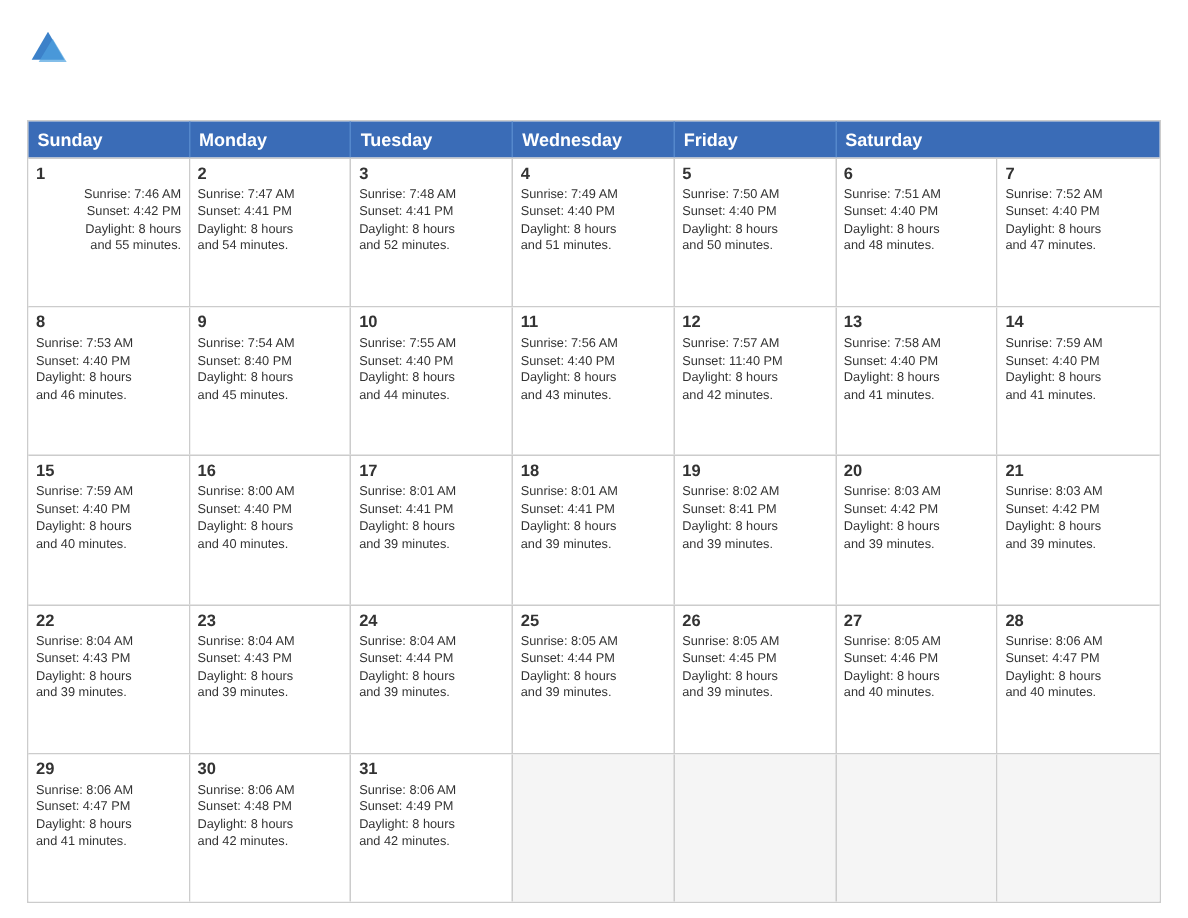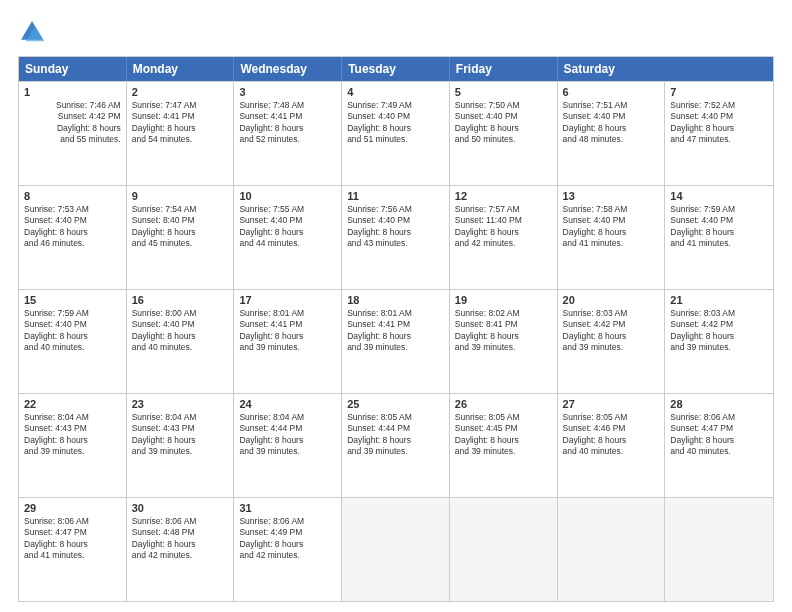--- a/index.html
+++ b/index.html
@@ -9,20 +9,21 @@
       width: 792px;
       height: 612px;
       overflow: hidden;
     }
     .page {
       width: 792px;
       height: 612px;
       padding: 18px 18px 10px 18px;
       display: flex;
       flex-direction: column;
+      gap: 24px;
     }
     .header {
       display: flex;
       justify-content: space-between;
       align-items: flex-start;
       margin-bottom: 10px;
     }
     .logo {
       display: flex;
       align-items: center;
@@ -124,22 +125,22 @@
     <div class="title-block">
       <div class="month-title"></div>
       <div class="location"></div>
     </div>
   </div>
 
   <div class="calendar">
     <div class="cal-header-row">
     <div class="cal-header-cell">Sunday</div>
         <div class="cal-header-cell">Monday</div>
+        <div class="cal-header-cell">Tuesday</div>
         <div class="cal-header-cell">Wednesday</div>
-        <div class="cal-header-cell">Tuesday</div>
         <div class="cal-header-cell">Friday</div>
         <div class="cal-header-cell">Saturday</div>
       </div>
     <div class="cal-body">
     <div class="cal-week">
           <div class="cal-cell">
             <span class="day-num">1</span>
             <div class="cell-text" style="white-space: pre-line; text-align: right;">Sunrise: 7:46 AM
 Sunset: 4:42 PM
 Daylight: 8 hours

